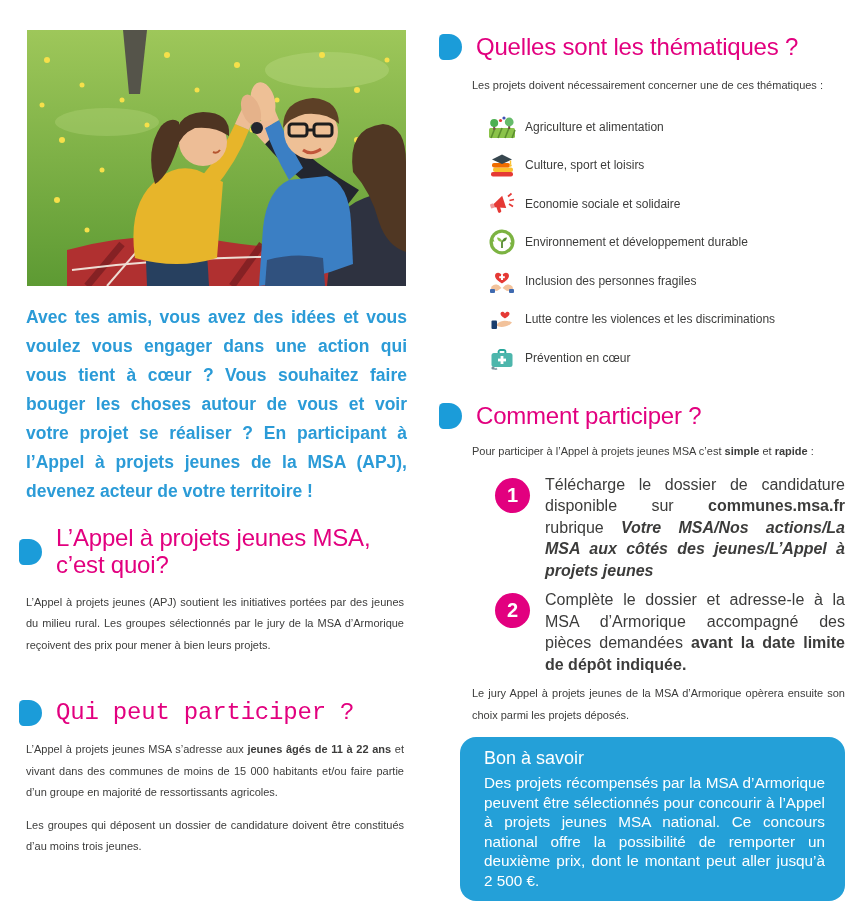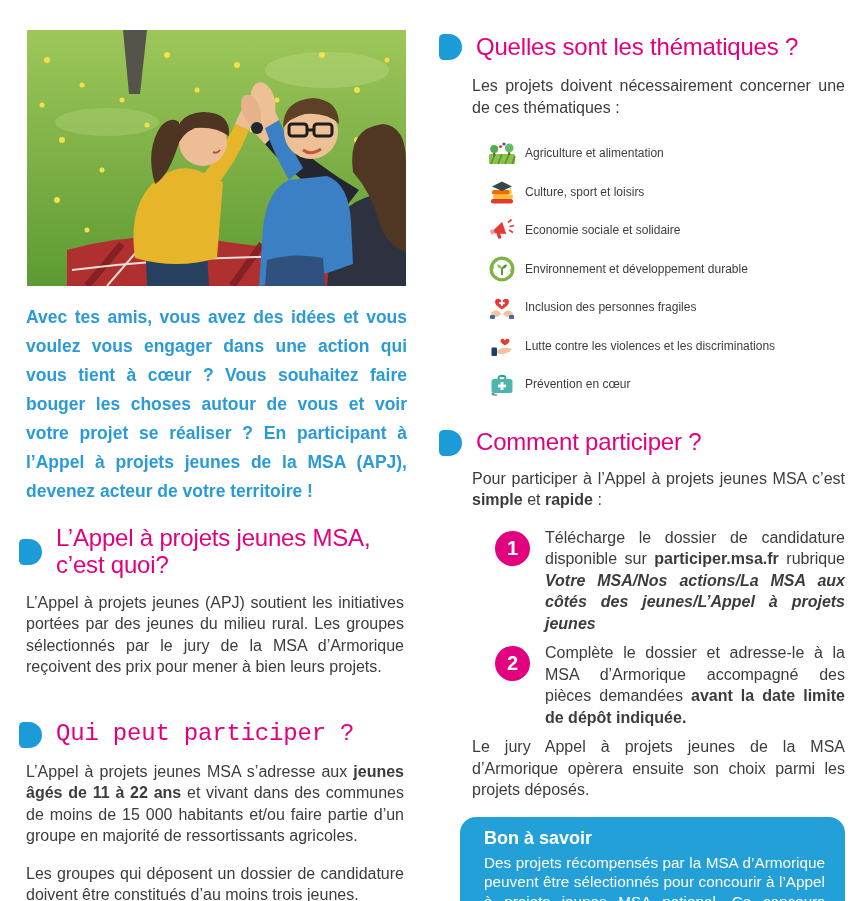--- a/index.html
+++ b/index.html
@@ -11,21 +11,21 @@
 
   .photo{width:381px;height:256px;display:block;overflow:hidden;}
 
   .intro-blue{margin-top:17px;font-size:17.5px;line-height:29px;font-weight:700;
     color:#2b9bd7;text-align:justify;}
 
   .heading{display:flex;align-items:center;color:#e2007f;font-size:24px;line-height:27px;font-weight:400;letter-spacing:-0.2px;}
   .d-icon{flex:0 0 auto;width:23px;height:26px;background:#1b9cd9;border-radius:5px 14px 14px 5px;margin-top:2px;margin-right:14px;}
   .col-left .heading{margin-left:-7px;}
 
-  .body-text{font-size:16px;line-height:21.5px;text-align:justify;color:#3c3c3b;}
+  .body-text{font-size:11px;line-height:21.5px;text-align:justify;color:#3c3c3b;}
   .b{font-weight:700;}
   .bi{font-weight:700;font-style:italic;}
 
   .mt-h1{}
   .mt-b1{margin-top:14px;width:378px;}
   .mt-h2{margin-top:42px;font-family:Liberation Mono, monospace;}
   .mt-b2{margin-top:13px;width:378px;}
   .mt-b3{margin-top:6px;width:378px;}
 
   .r-intro{margin-top:15px;margin-left:33px;width:373px;}
@@ -39,21 +39,21 @@
   .step{display:flex;margin-bottom:8px;}
   .step-num{flex:0 0 auto;width:35px;height:35px;margin-left:56px;margin-top:4px;border-radius:50%;
     background:#e2007f;color:#fff;font-size:20px;font-weight:700;
     display:flex;align-items:center;justify-content:center;}
   .step-text{width:300px;margin-left:15px;font-size:16px;line-height:21.5px;text-align:justify;}
 
   .jury-note{margin-top:0px;margin-left:33px;width:373px;}
 
   .info-box{margin-top:10px;margin-left:21px;width:385px;box-sizing:border-box;
     background:#24a0d8;border-radius:16px;padding:9px 20px 11px 24px;color:#fff;}
-  .info-title{font-size:18px;font-weight:700;line-height:24px;}
+  .info-title{font-size:18px;font-weight:400;line-height:24px;}
   .info-body{margin-top:3px;font-size:15.3px;line-height:19.5px;text-align:justify;}
 </style>
 </head>
 <body>
 
 <div class="page">
 
   <div class="col-left">
 
     <svg class="photo" viewBox="0 0 379 256" aria-hidden="true">
@@ -258,21 +258,21 @@
     <div class="heading" style="margin-top:24px;">
       <span class="d-icon"></span>
       <span>Comment participer ?</span>
     </div>
 
     <p class="body-text r-intro2"><span>Pour participer à l’Appel à projets jeunes MSA c’est </span><span class="b">simple</span><span> et </span><span class="b">rapide</span><span> :</span></p>
 
     <div class="steps">
       <div class="step">
         <div class="step-num">1</div>
-        <div class="step-text"><span>Télécharge le dossier de candidature disponible sur </span><span class="b">participer.msa.fr</span><span> rubrique </span><span class="bi">Votre MSA/Nos actions/La MSA aux côtés des jeunes/L’Appel à projets jeunes</span></div>
+        <div class="step-text"><span>Télécharge le dossier de candidature disponible sur </span><span class="b">communes.msa.fr</span><span> rubrique </span><span class="bi">Votre MSA/Nos actions/La MSA aux côtés des jeunes/L’Appel à projets jeunes</span></div>
       </div>
       <div class="step">
         <div class="step-num">2</div>
         <div class="step-text"><span>Complète le dossier et adresse-le à la MSA d’Armorique accompagné des pièces demandées </span><span class="b">avant la date limite de dépôt indiquée.</span></div>
       </div>
     </div>
 
     <p class="body-text jury-note">Le jury Appel à projets jeunes de la MSA d’Armorique opèrera ensuite son choix parmi les projets déposés.</p>
 
     <div class="info-box">

